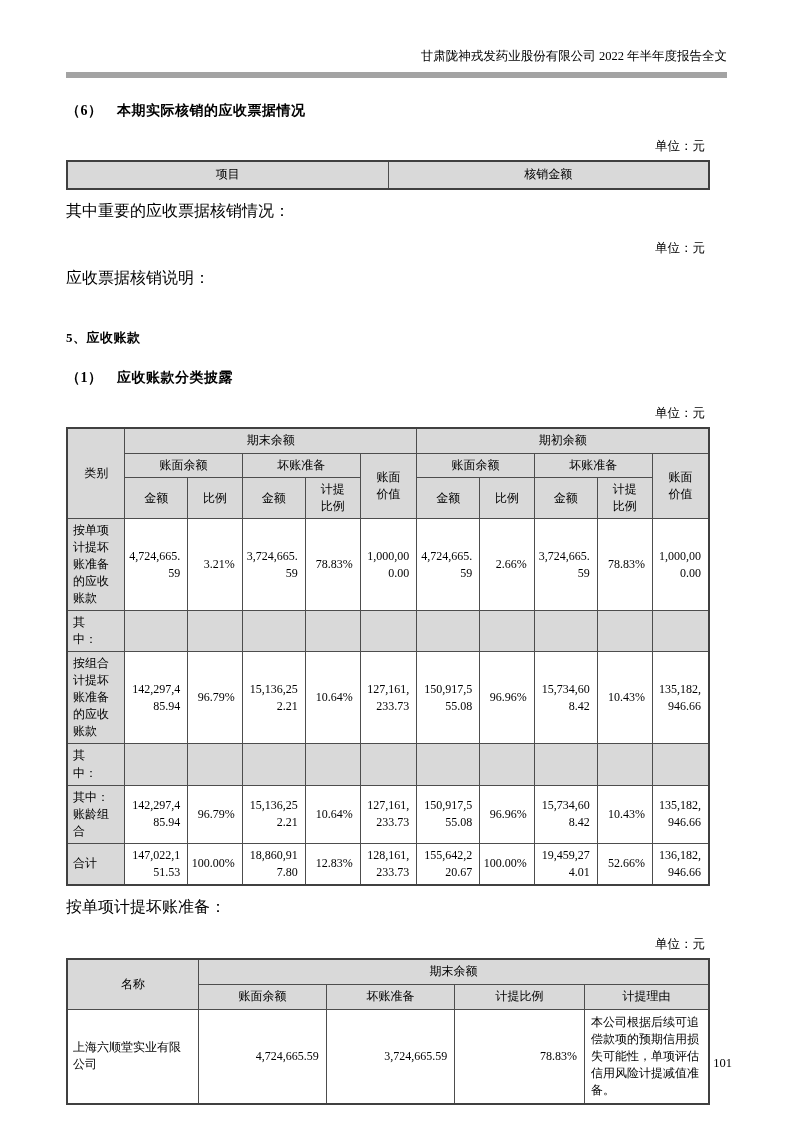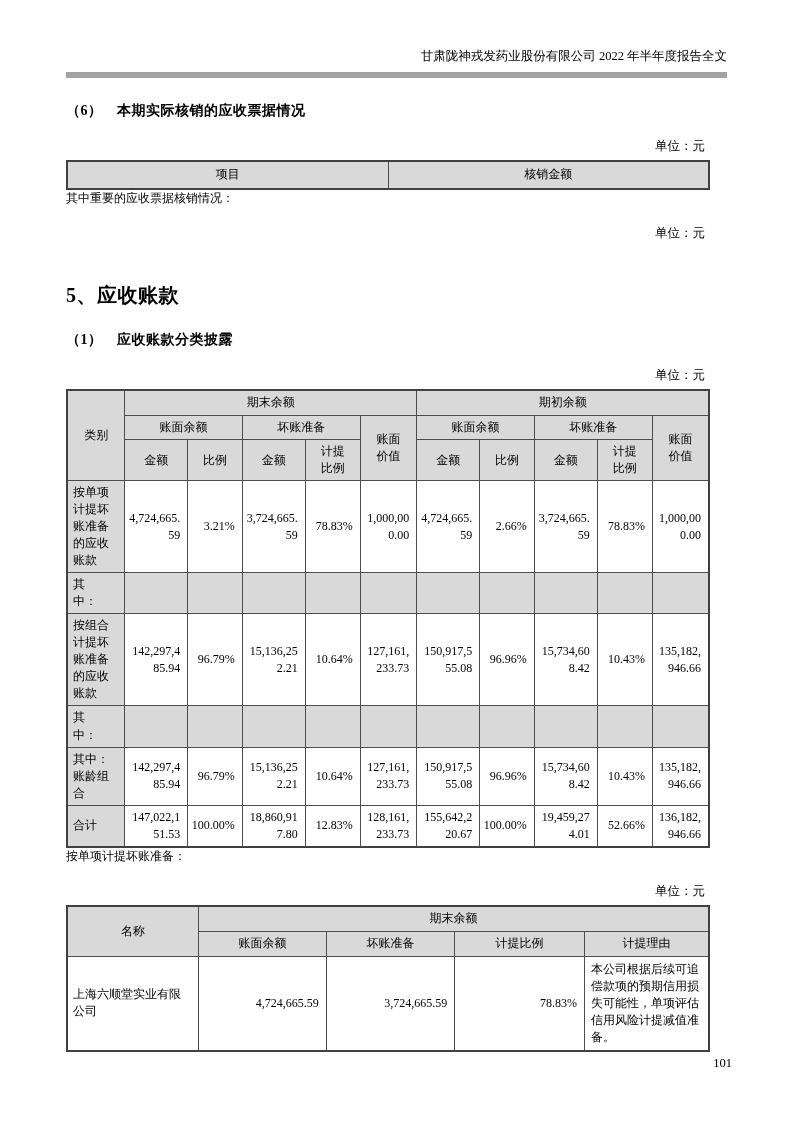--- a/index.html
+++ b/index.html
@@ -15,24 +15,24 @@
     font-size:12px;
     overflow:hidden;
   }
   .doc-header {
     text-align:right;
     font-size:12.5px;
     padding-bottom:7px;
     border-bottom:6px solid #a3a3a3;
   }
   .sec-heading { font-weight:bold; font-size:14px; margin-top:24px; letter-spacing:0.5px; }
-  .sec-heading.major { margin-top:40px; font-size:20px; }
+  .sec-heading.major { margin-top:40px; font-size:13px; }
   .sec-heading.sub { margin-top:22px; }
   .unit-label { text-align:right; font-size:12.5px; margin-top:18px; padding-right:22px; }
-  .note { font-size:12px; }
+  .note { font-size:16px; margin-top:11px; }
 
   table {
     border-collapse:collapse;
     table-layout:fixed;
     width:calc(100% - 17px);
     margin-top:5px;
     font-size:12px;
     border:2px solid #404040;
   }
   th, td {
@@ -95,20 +95,21 @@
         <th class="hd">核销金额</th>
       </tr>
     </thead>
   </table>
 
   <div class="note">其中重要的应收票据核销情况：</div>
 
   <div class="unit-label">单位：元</div>
 
 
+  <div class="note">应收票据核销说明：</div>
 
   <div class="sec-heading major">5、应收账款</div>
 
   <div class="sec-heading sub">（1）　应收账款分类披露</div>
 
   <div class="unit-label">单位：元</div>
 
   <table class="t-big">
     <colgroup>
       <col style="width:9%">

